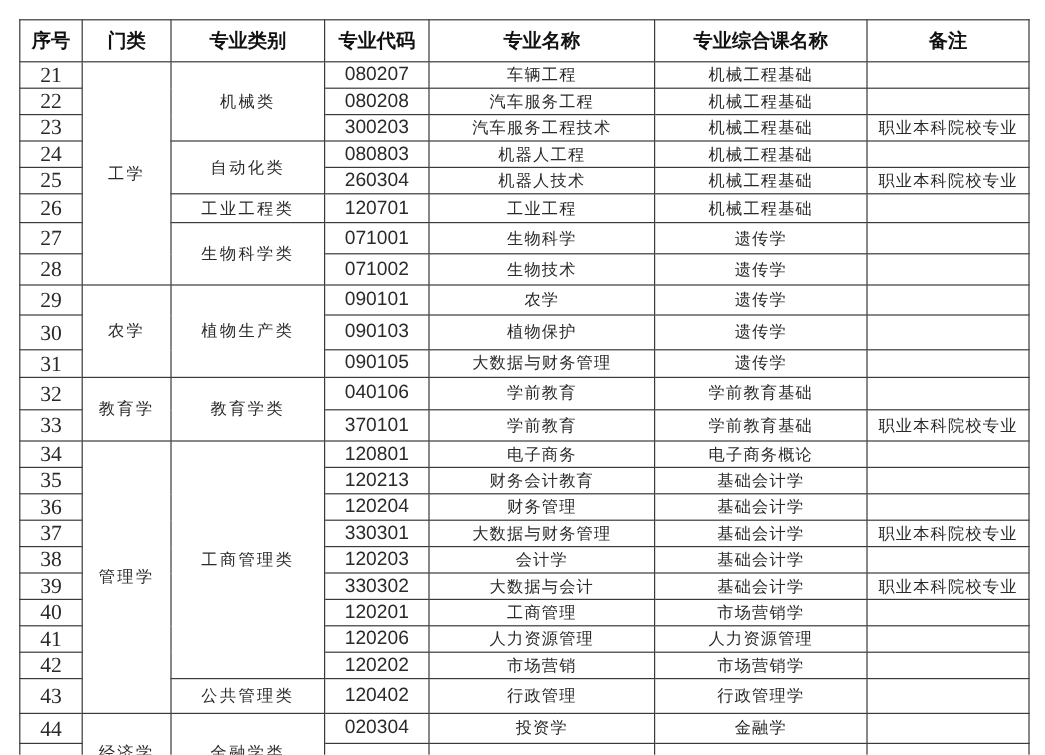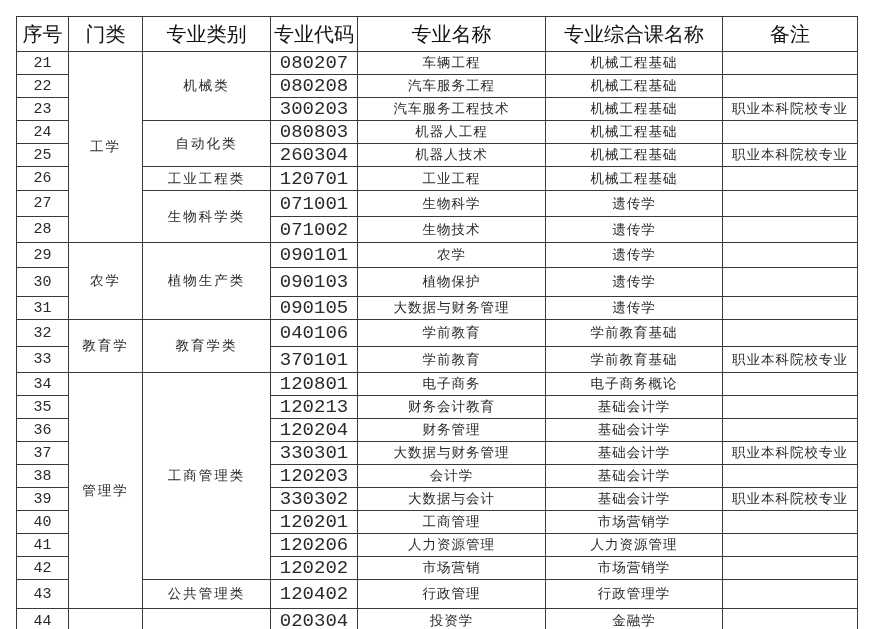--- a/index.html
+++ b/index.html
@@ -13,28 +13,28 @@
   table.major-table td, table.major-table th {
     border: 1px solid #3a3a3a;
     padding: 0;
     text-align: center;
     vertical-align: middle;
     overflow: hidden;
     white-space: nowrap;
   }
   table.major-table th {
     font-family: "DejaVu Sans", "Liberation Sans", sans-serif;
-    font-weight: normal;
-    font-size: 20px;
+    font-weight: bold;
+    font-size: 16px;
     color: #111;
     height: 34px;
   }
   table.major-table td { font-size: 13.5px; color: #2a2a2a; letter-spacing: 1px; }
-  table.major-table td.num { font-family: Liberation Mono, monospace; font-size: 15px; letter-spacing: 0; }
-  table.major-table td.code { font-family: Liberation Mono, monospace; font-size: 19px; letter-spacing: 0; }
+  table.major-table td.num { font-family: Liberation Serif, serif; font-size: 18px; letter-spacing: 0; }
+  table.major-table td.code { font-family: Liberation Sans, sans-serif; font-size: 16px; letter-spacing: 0; }
   table.major-table td.group { letter-spacing: 2px; }
   tr.inner-row td.num, tr.inner-row td.code, tr.inner-row td.name, tr.inner-row td.course, tr.inner-row td.note {
     border-top-color: #9a9a9a;
   }
 </style>
 </head>
 <body>
 
 <table class="major-table">
   <colgroup>

